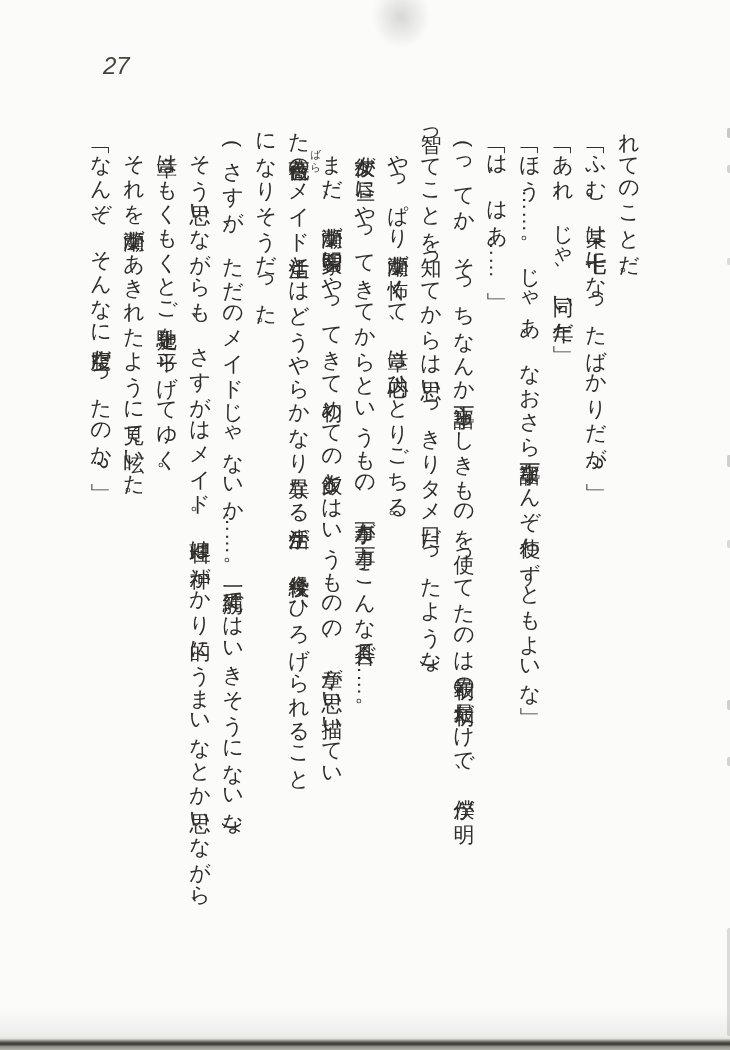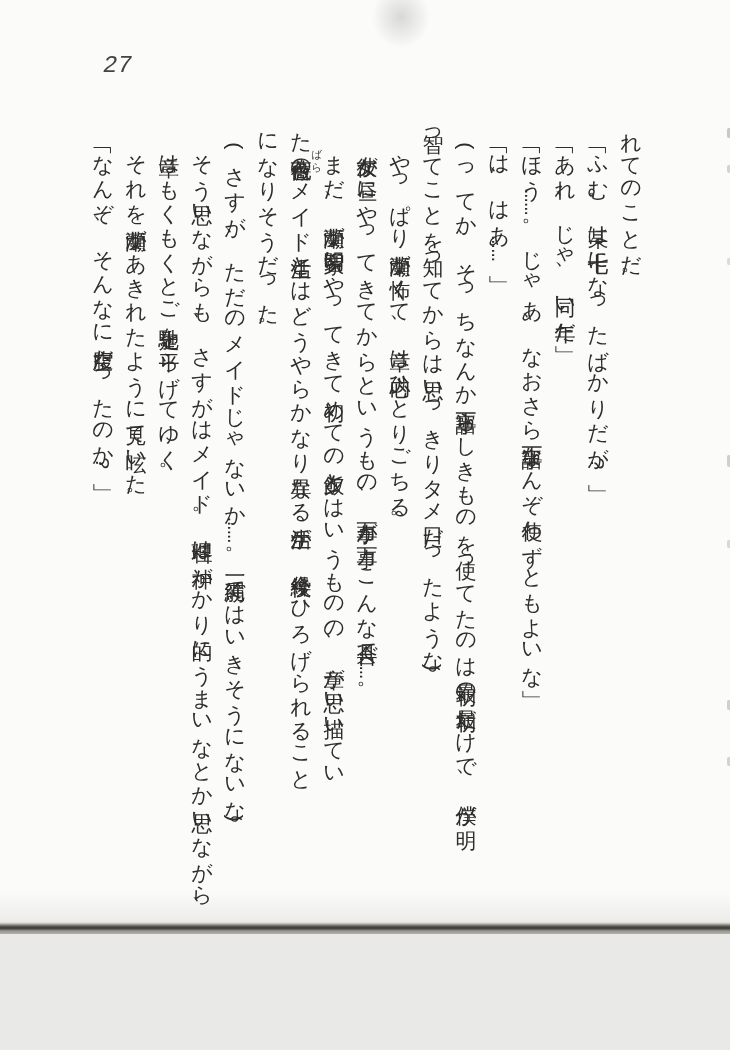--- a/index.html
+++ b/index.html
@@ -1,21 +1,21 @@
 <!DOCTYPE html>
 <html><head>
 <meta charset="utf-8">
 <style>
   html,body { margin:0; padding:0; background:#e9e9e7; }
   .page {
     position:relative;
-    width:730px; height:934px;
+    width:730px; height:1050px;
     background:#fbfbf9;
     overflow:hidden;
-    font-family:Liberation Mono, monospace;
+    font-family:Liberation Sans, sans-serif;
   }
   
   .text-columns {
     position:absolute;
     top:118px; right:84px;
     height:836px;
     writing-mode:vertical-rl;
     font-size:21px;
     line-height:33px;
     letter-spacing:0.5px;

